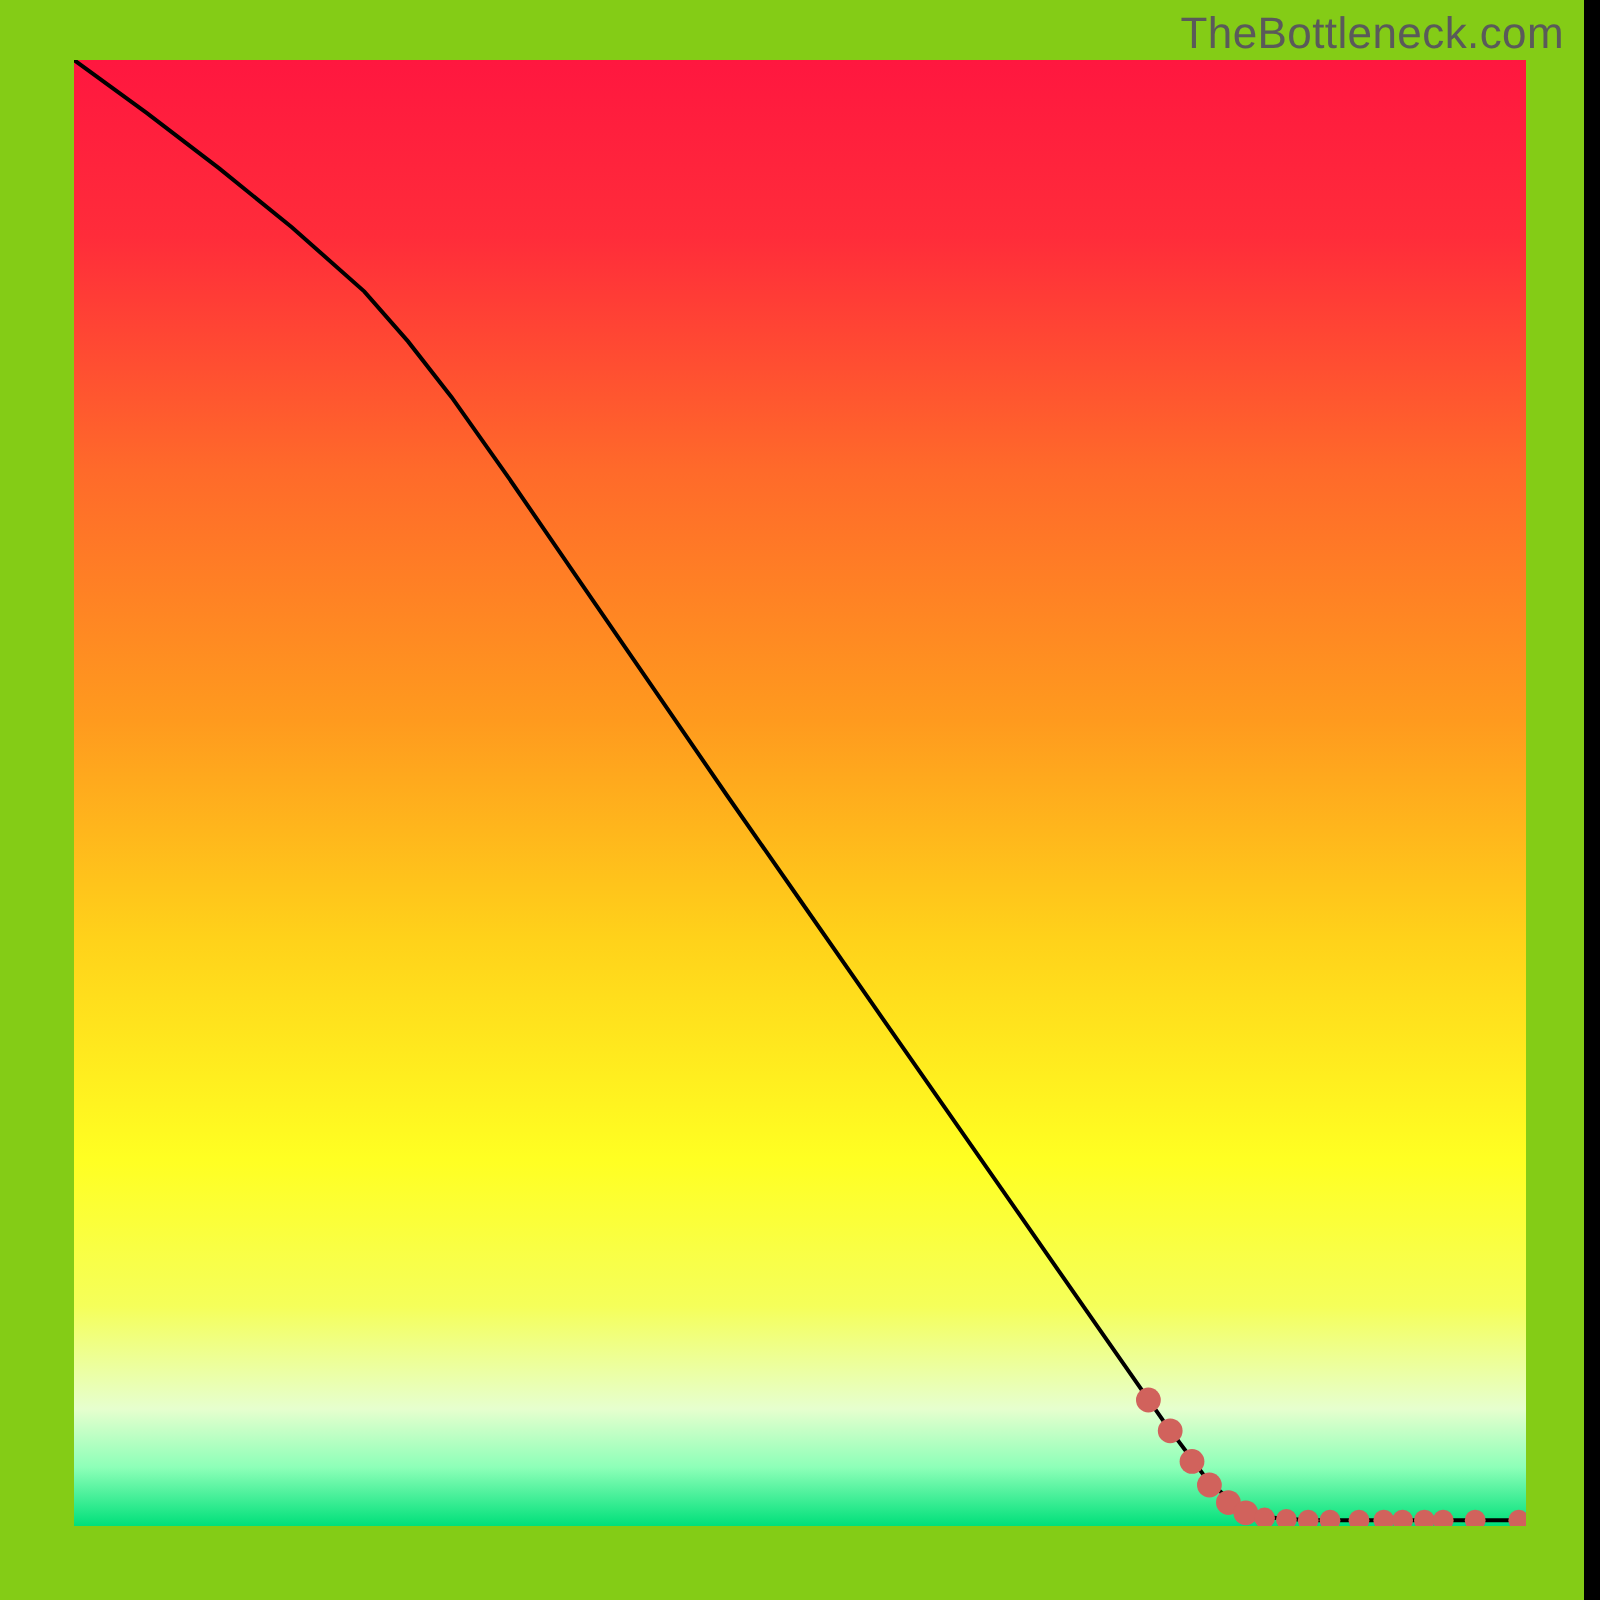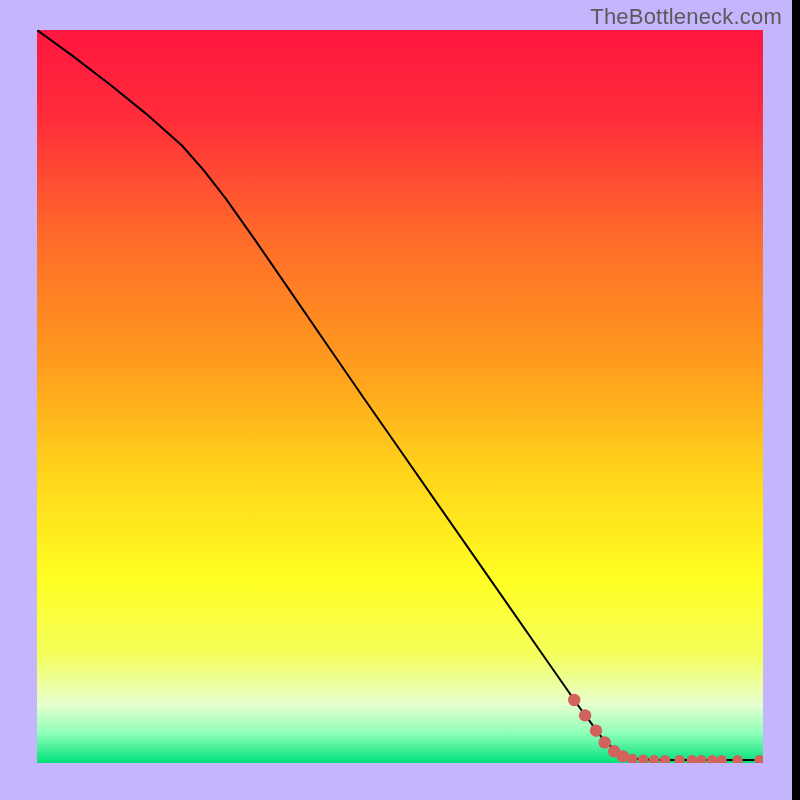--- a/index.html
+++ b/index.html
@@ -8,21 +8,21 @@
     width: 800px;
     height: 800px;
     background: #000;
     overflow: hidden;
     font-family: Arial, Helvetica, sans-serif;
   }
   .frame {
     position: relative;
     width: 792px;
     height: 800px;
-    background: #c4b5fd;
+    background: #84cc16;
     text-align: right;
   }
   .watermark {
     position: absolute;
     top: 4px;
     right: 10px;
     color: #5a5a5a;
     font-size: 22px;
     font-weight: 400;
     letter-spacing: 0.2px;

